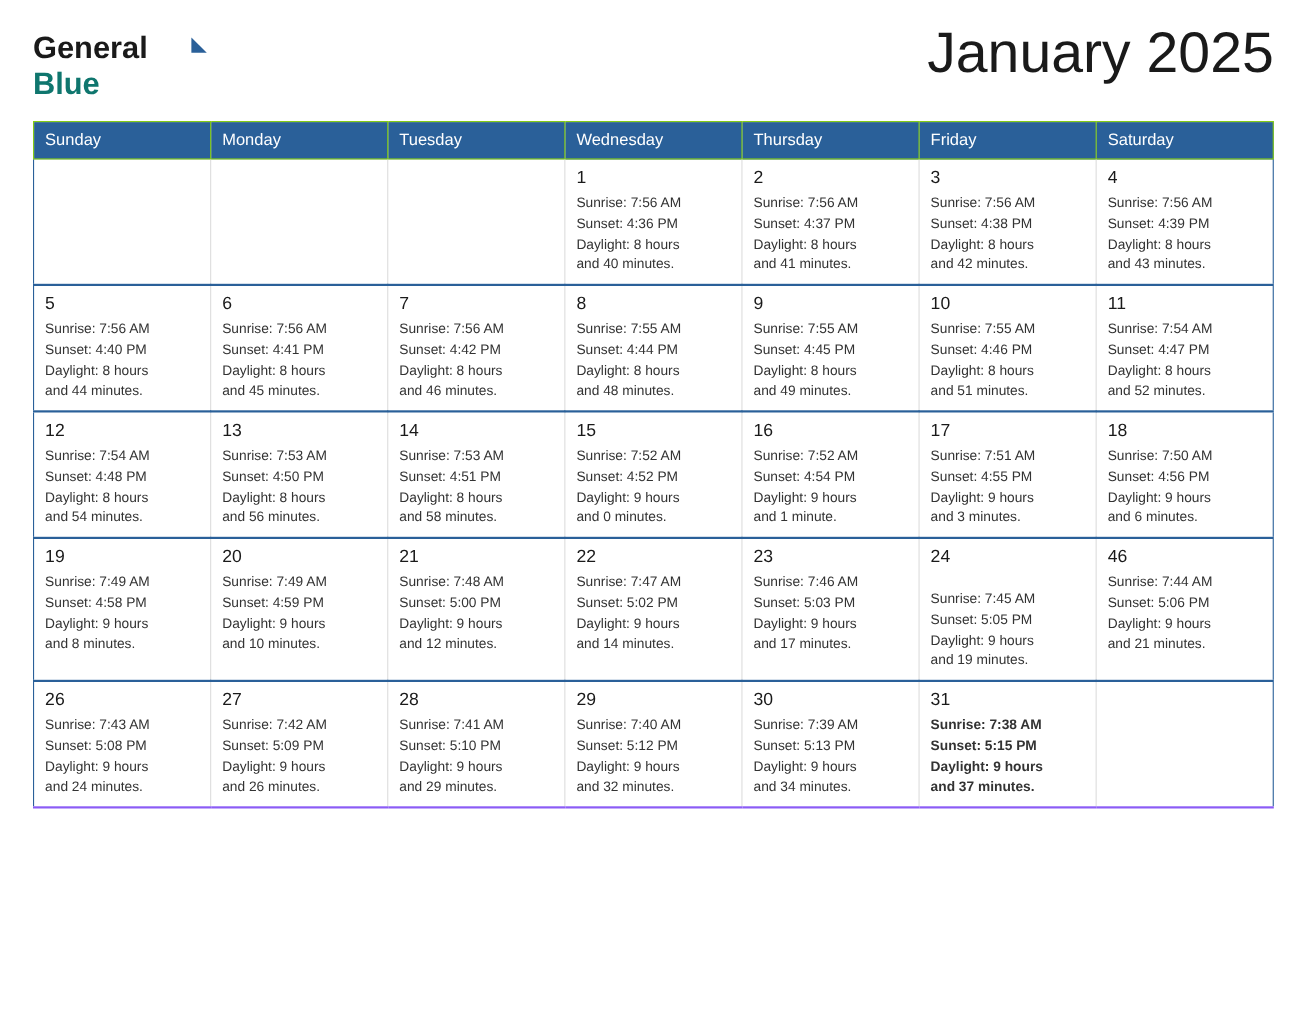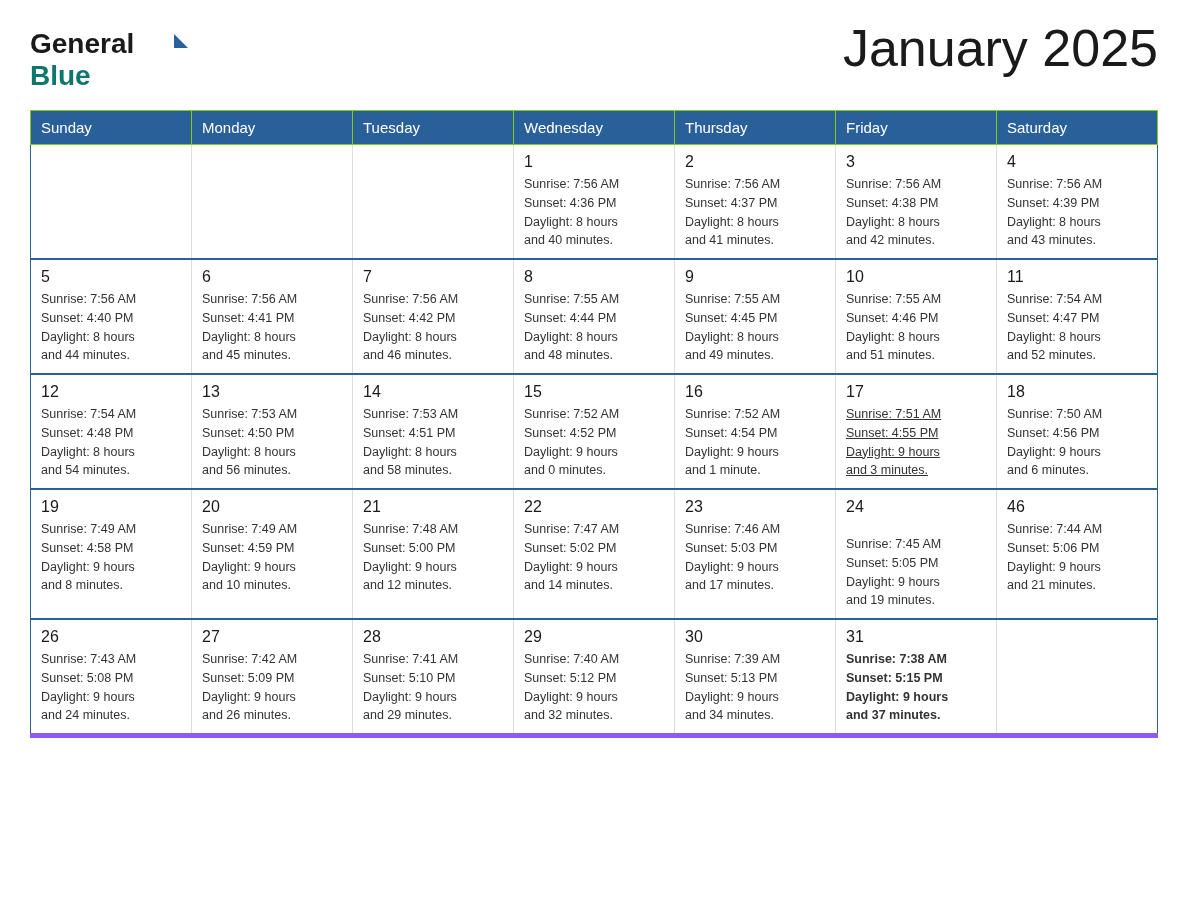--- a/index.html
+++ b/index.html
@@ -76,21 +76,21 @@
     }
     .day-info {
       font-size: 12.5px;
       color: #333;
       line-height: 1.5;
     }
     .empty-cell {
       background: #fff;
     }
     tbody tr:last-child td {
-      border-bottom: 5px solid #8b5cf6;
+      border-bottom: 2px solid #8b5cf6;
     }
     .logo-row {
       display: flex;
       line-height: 1;
       gap: 38px;
     }
     .logo-word-general {
       font-size: 28px;
       font-weight: bold;
       color: #1a1a1a;
@@ -258,21 +258,21 @@
         </td>
         <td>
           <div class="day-number">16</div>
           <div class="day-info" style="white-space: pre-line;">Sunrise: 7:52 AM
 Sunset: 4:54 PM
 Daylight: 9 hours
 and 1 minute.</div>
         </td>
         <td>
           <div class="day-number">17</div>
-          <div class="day-info" style="white-space: pre-line; text-decoration: underline;">Sunrise: 7:51 AM
+          <div class="day-info" style="white-space: pre-line;">Sunrise: 7:51 AM
 Sunset: 4:55 PM
 Daylight: 9 hours
 and 3 minutes.</div>
         </td>
         <td>
           <div class="day-number">18</div>
           <div class="day-info" style="white-space: pre-line;">Sunrise: 7:50 AM
 Sunset: 4:56 PM
 Daylight: 9 hours
 and 6 minutes.</div>

